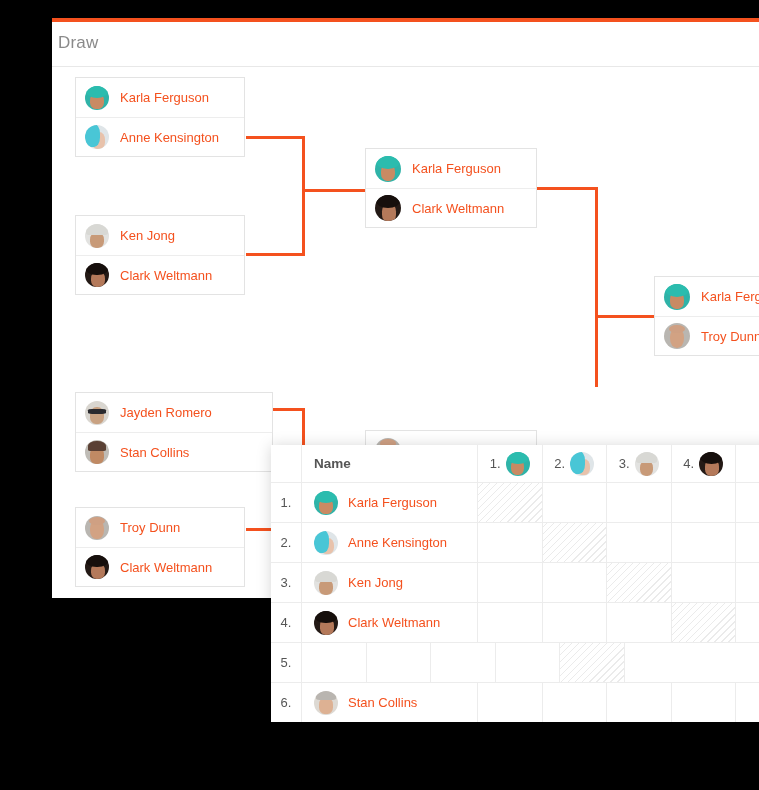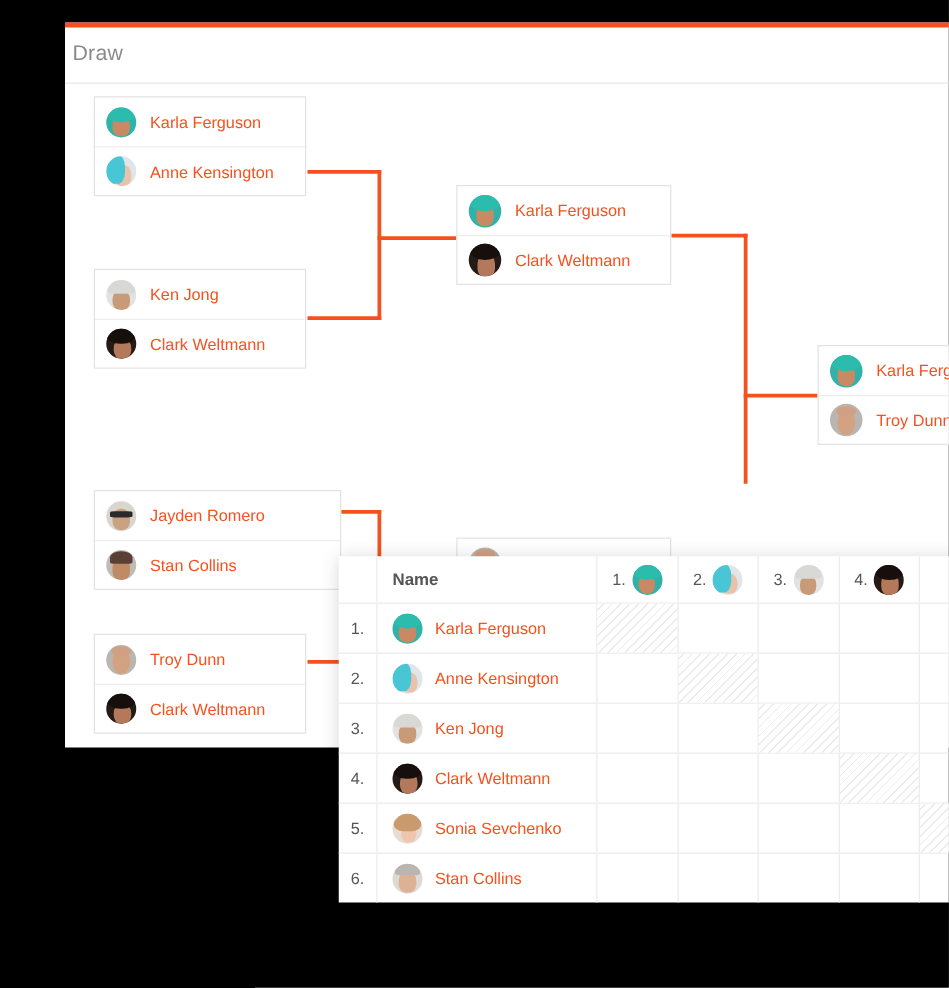--- a/index.html
+++ b/index.html
@@ -391,24 +391,20 @@
     </div>
     <div class="c-op"></div>
     <div class="c-op"></div>
     <div class="c-op"></div>
     <div class="c-op hatch"></div>
     <div class="c-op"></div>
   </div>
 
   <div class="tbl-row">
     <div class="c-rank">5.</div>
-    <div class="c-name">
-      <span class="avatar av-sonia"></span>
-      <span class="pname">Sonia Sevchenko</span>
-    </div>
     <div class="c-op"></div>
     <div class="c-op"></div>
     <div class="c-op"></div>
     <div class="c-op"></div>
     <div class="c-op hatch"></div>
   </div>
 
   <div class="tbl-row">
     <div class="c-rank">6.</div>
     <div class="c-name">

